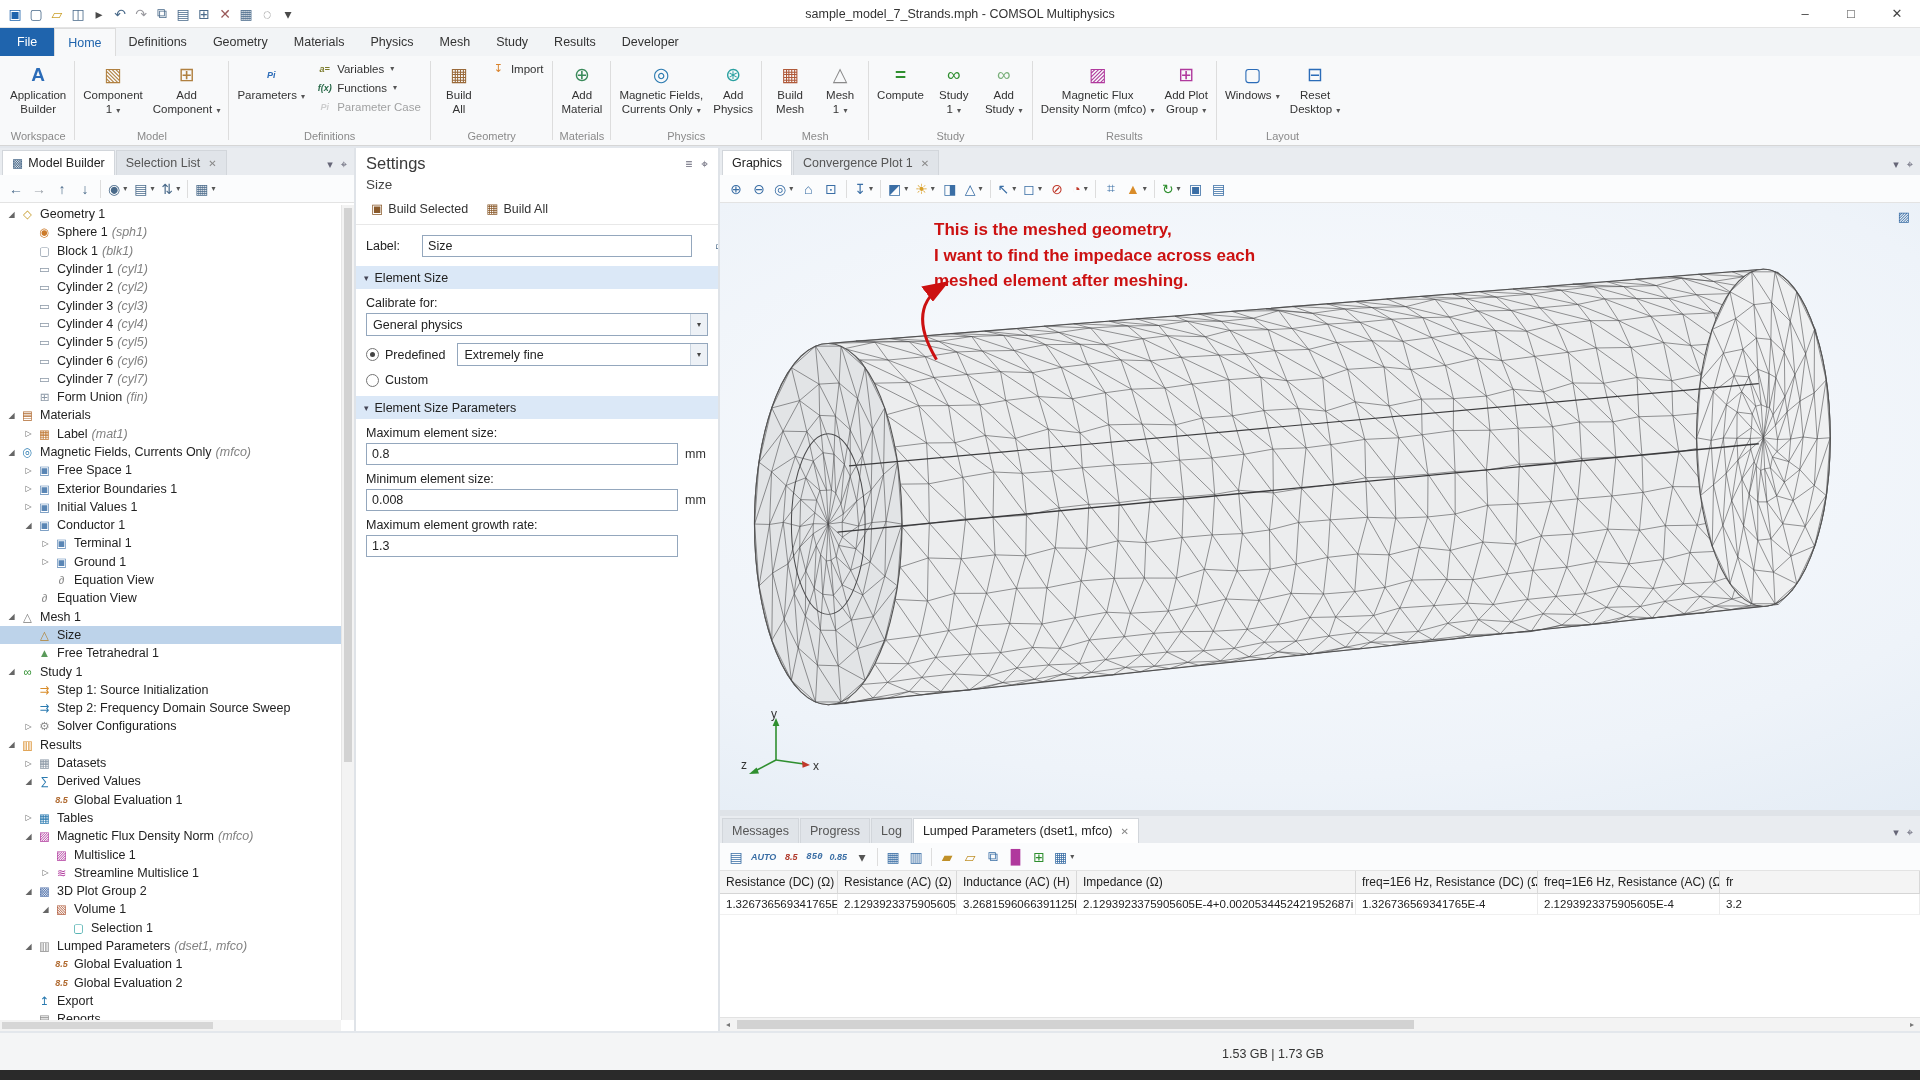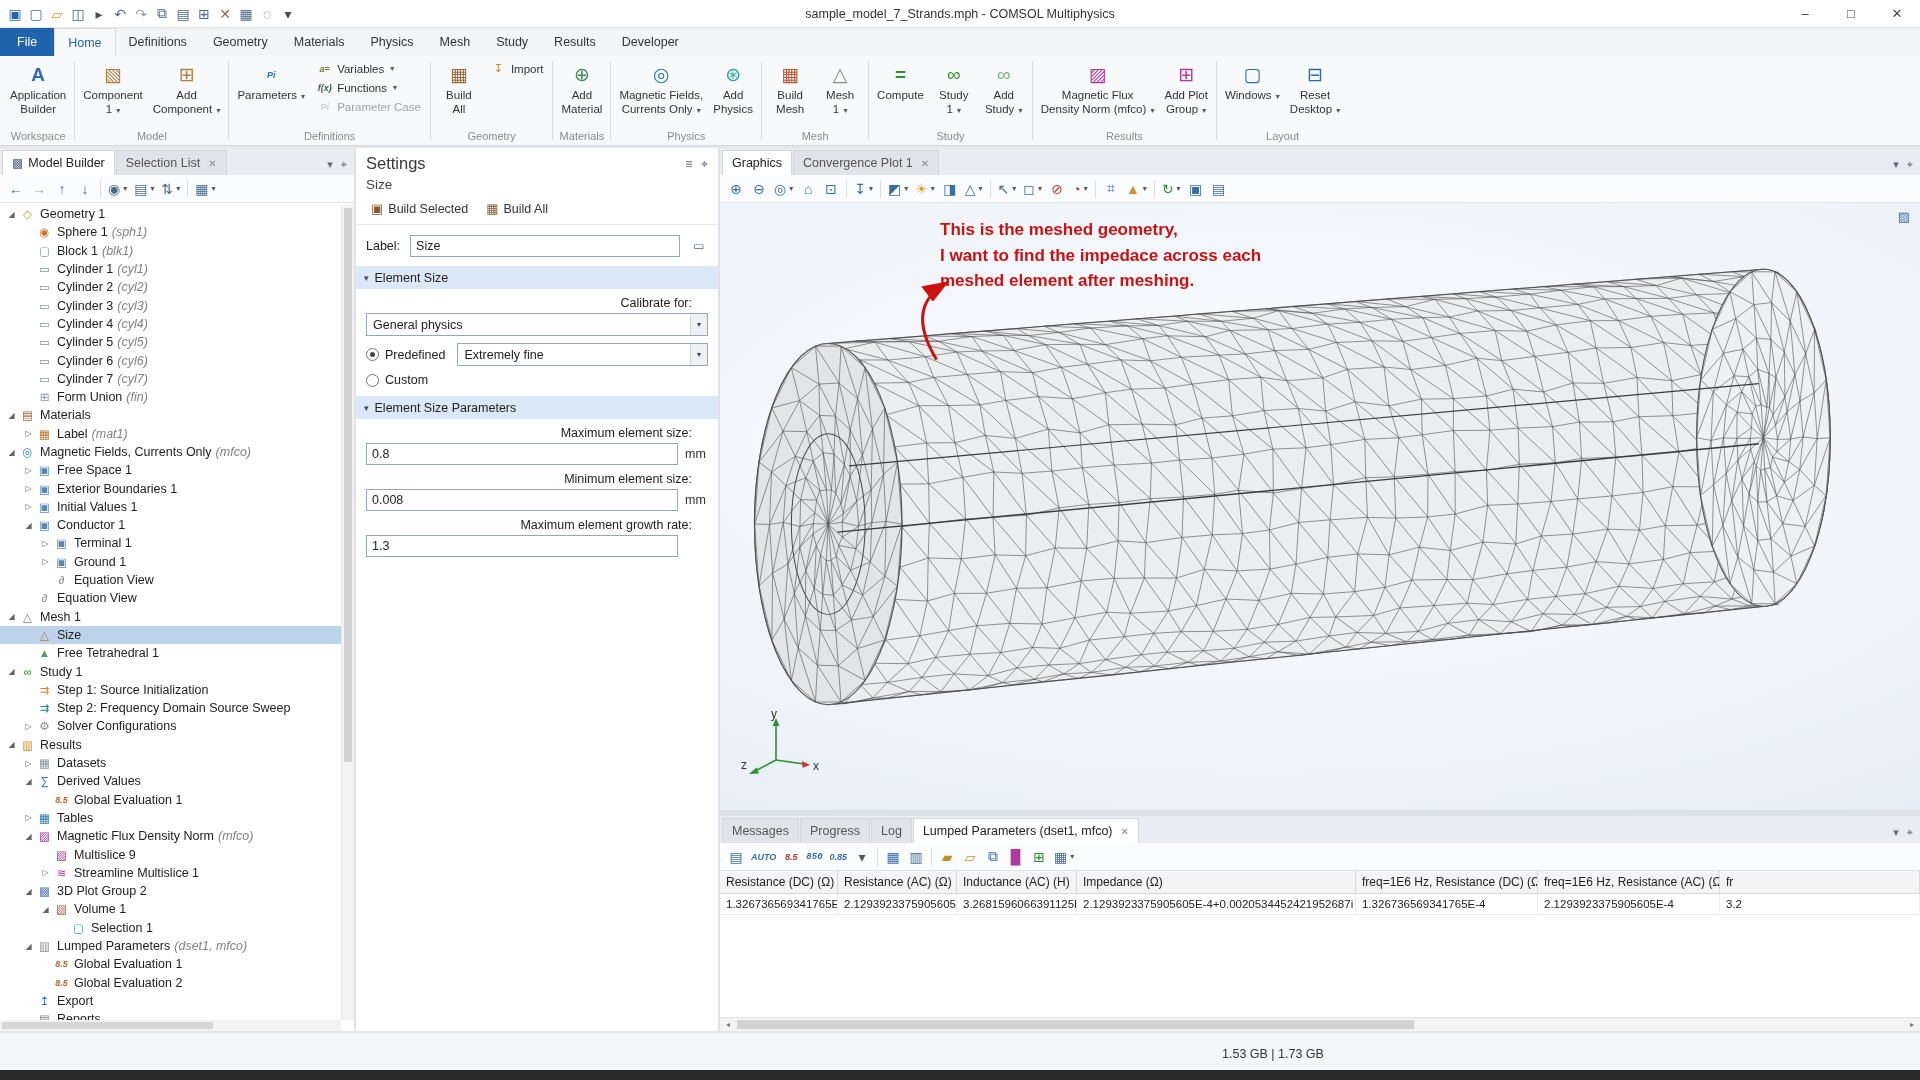--- a/index.html
+++ b/index.html
@@ -74,42 +74,42 @@
   .s-title { font-size:16.5px; color:#3a3a3a; }
   .s-hicons { margin-left:auto; display:flex; gap:9px; color:#667; font-size:12px; }
   .s-node-title { font-size:13.5px; color:#444; padding:3px 10px 4px; }
   .s-toolbar { display:flex; align-items:center; gap:4px; padding:2px 8px 5px; border-bottom:1px solid #e8e8e8; }
   .sbtn { display:flex; align-items:center; gap:5px; padding:3px 7px; font-size:12.5px; color:#333; border-radius:2px; }
   .sbtn .bic { font-size:13px; }
   .s-body { padding:4px 10px; flex:1; overflow:hidden; }
   .sheader { background:#dbe8f7; height:23px; display:flex; align-items:center; gap:6px; padding:0 8px;
              margin:9px -10px 6px; font-size:12.5px; color:#222; }
   .sarr { font-size:9px; color:#445; }
-  .flabel { font-size:12.5px; color:#222; margin:7px 16px 3px;text-align:right; }
+  .flabel { font-size:12.5px; color:#222; margin:7px 0 3px; }
   .flabel0 { font-size:12.5px; color:#222; }
-  .label-row { display:flex; align-items:center; gap:10px; margin:6px 0 2px; }
+  .label-row { display:flex; align-items:center; gap:22px; margin:6px 0 2px; }
   .tinput { flex:0 0 auto; width:312px; height:22px; border:1px solid #94a7bd; background:#fff; font-size:12.5px;
             padding:0 5px; font-family:inherit; color:#222; }
   .mini-btn { width:20px; height:20px; display:flex; align-items:center; justify-content:center; color:#4a6a8a; font-size:12px; border:1px solid transparent; }
   .combo { height:23px; border:1px solid #94a7bd; background:#fff; display:flex; align-items:center;
            font-size:12.5px; padding-left:6px; position:relative; }
   .combo-full { width:100%; margin-bottom:2px; }
   .combo-inline { flex:1; margin-left:6px; }
   .carrow { margin-left:auto; font-size:8px; color:#444; background:#edf1f6; width:17px; height:100%;
             display:flex; align-items:center; justify-content:center; border-left:1px solid #c9d4e0; }
   .radio-row { display:flex; align-items:center; gap:6px; margin:7px 0; }
   .radio { width:13px; height:13px; border:1px solid #747474; border-radius:50%; background:#fff; position:relative; flex-shrink:0; }
   .radio.checked::after { content:""; position:absolute; inset:3px; background:#444; border-radius:50%; }
   .input-row { display:flex; align-items:center; gap:7px; }
   .unit { font-size:12.5px; color:#333; }
   
   .canvas { flex:1; position:relative; overflow:hidden;
             background:radial-gradient(ellipse 120% 100% at 45% 40%, #fbfcfe 0%, #eef3f9 55%, #d9e5f1 100%); }
   #mesh-svg { position:absolute; inset:0; width:100%; height:100%; }
-  .annotation { position:absolute; left:220px; top:14px; font-size:17px; font-weight:bold; line-height:1.5; }
+  .annotation { position:absolute; left:214px; top:14px; font-size:17px; font-weight:bold; line-height:1.5; }
   .triad { position:absolute; left:20px; bottom:22px; }
   .corner-ic { position:absolute; top:6px; right:10px; font-size:13px; color:#3a6ea5; }
   
   .lp-table { flex:1; display:flex; flex-direction:column; overflow:hidden; position:relative; }
   .lp-head { display:flex; background:#f4f4f4; border-bottom:1px solid #d5d5d5; flex-shrink:0; }
   .lp-head .th { font-size:12px; color:#222; padding:4px 6px; border-right:1px solid #d8d8d8;
                  white-space:nowrap; overflow:hidden; flex-shrink:0; }
   .lp-row { display:flex; flex-shrink:0; }
   .lp-row .td { font-size:11.5px; color:#222; padding:4px 6px; border-right:1px solid #ececec;
                 border-bottom:1px solid #f0f0f0; white-space:nowrap; overflow:hidden; flex-shrink:0; }
@@ -591,21 +591,21 @@
         </div>
         <div class="trow" style="padding-left: 21px;">
           <span class="texp">◢</span>
           <span class="tico" style="color: rgb(176, 57, 157);">▨</span>
           <span>Magnetic Flux Density Norm</span>
           <span class="tsuffix">(mfco)</span>
         </div>
         <div class="trow" style="padding-left: 38px;">
           <span class="texp"></span>
           <span class="tico" style="color: rgb(176, 57, 157);">▨</span>
-          <span>Multislice 9</span>
+          <span>Multislice 1</span>
         </div>
         <div class="trow" style="padding-left: 38px;">
           <span class="texp">▷</span>
           <span class="tico" style="color: rgb(176, 57, 157);">≋</span>
           <span>Streamline Multislice 1</span>
         </div>
         <div class="trow" style="padding-left: 21px;">
           <span class="texp">◢</span>
           <span class="tico" style="color: rgb(90, 122, 176);">▩</span>
           <span>3D Plot Group 2</span>

